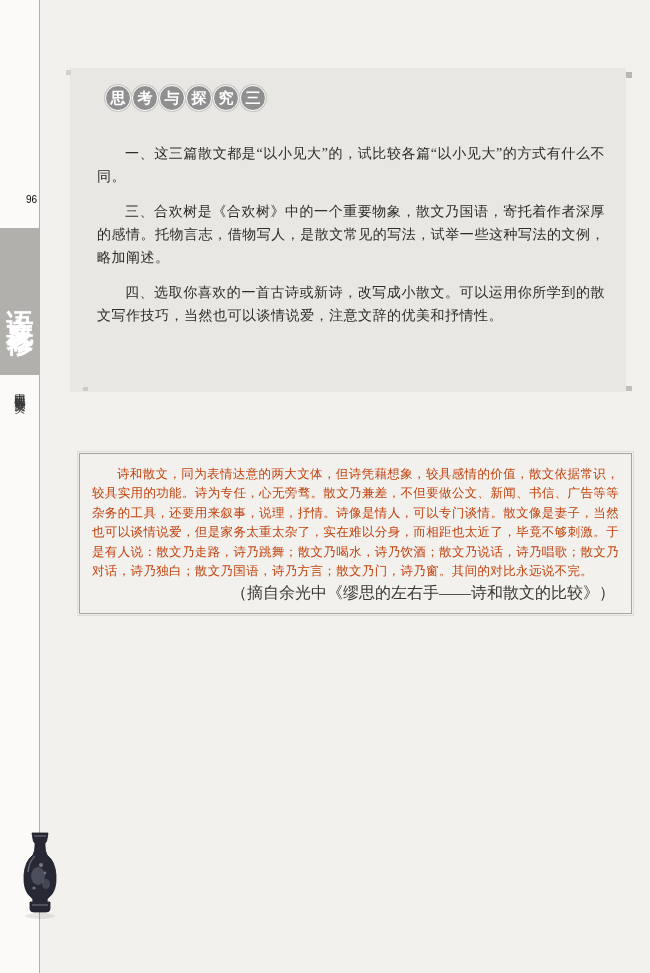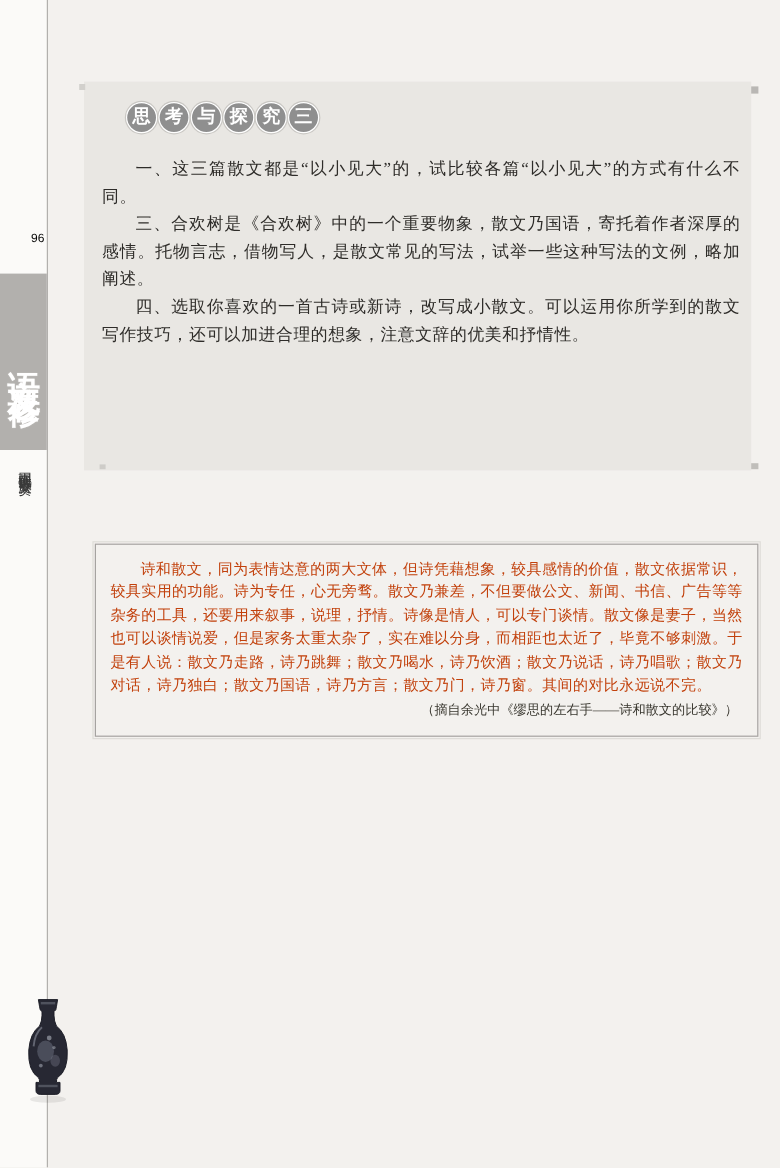--- a/index.html
+++ b/index.html
@@ -86,21 +86,21 @@
     box-shadow: 0 0 0 1px #c9c7c3;
     color: #ffffff;
     font-size: 15px; font-weight: bold;
     display: flex; align-items: center; justify-content: center;
     line-height: 1;
   }
   .questions {
     position: absolute; left: 15px; right: 9px; top: 62px;
   }
   .questions p {
-    margin: 0;
+    margin: 12px;
     font-size: 14px;
     line-height: 23px;
     letter-spacing: 0.5px;
     text-align: justify;
     text-indent: 2em;
     color: #2e2c29;
   }
 
   
   .quote-box {
@@ -118,21 +118,21 @@
     margin: 0;
     font-size: 12.5px;
     line-height: 19.4px;
     letter-spacing: 0.35px;
     text-align: justify;
     text-indent: 2em;
     color: #c2410c;
   }
   .quote-box .quote-attribution {
     margin: 2px 4px 0 0;
-    font-size: 11px;
+    font-size: 16px;
     line-height: 19px;
     text-align: right;
     color: #39372f;
   }
 
   
   .print-artifact {
     position: absolute;
     background: #c2c0bd;
     z-index: 2;
@@ -182,21 +182,21 @@
     <span class="badge-char">思</span>
     <span class="badge-char">考</span>
     <span class="badge-char">与</span>
     <span class="badge-char">探</span>
     <span class="badge-char">究</span>
     <span class="badge-char">三</span>
   </div>
   <div class="questions">
     <p>一、这三篇散文都是“以小见大”的，试比较各篇“以小见大”的方式有什么不同。</p>
     <p>三、合欢树是《合欢树》中的一个重要物象，散文乃国语，寄托着作者深厚的感情。托物言志，借物写人，是散文常见的写法，试举一些这种写法的文例，略加阐述。</p>
-    <p>四、选取你喜欢的一首古诗或新诗，改写成小散文。可以运用你所学到的散文写作技巧，还可以加进合理的想象，注意文辞的优美和抒情性。</p>
+    <p>四、选取你喜欢的一首古诗或新诗，改写成小散文。可以运用你所学到的散文写作技巧，当然也可以谈情说爱，注意文辞的优美和抒情性。</p>
   </div>
 </div>
 
 <div class="print-artifact pa-tl"></div>
 <div class="print-artifact pa-tr"></div>
 <div class="print-artifact pa-bl"></div>
 <div class="print-artifact pa-br"></div>
 
 <div class="quote-box">
   <p class="quote-text">诗和散文，同为表情达意的两大文体，但诗凭藉想象，较具感情的价值，散文依据常识，较具实用的功能。诗为专任，心无旁骛。散文乃兼差，不但要做公文、新闻、书信、广告等等杂务的工具，还要用来叙事，说理，抒情。诗像是情人，可以专门谈情。散文像是妻子，当然也可以谈情说爱，但是家务太重太杂了，实在难以分身，而相距也太近了，毕竟不够刺激。于是有人说：散文乃走路，诗乃跳舞；散文乃喝水，诗乃饮酒；散文乃说话，诗乃唱歌；散文乃对话，诗乃独白；散文乃国语，诗乃方言；散文乃门，诗乃窗。其间的对比永远说不完。</p>

